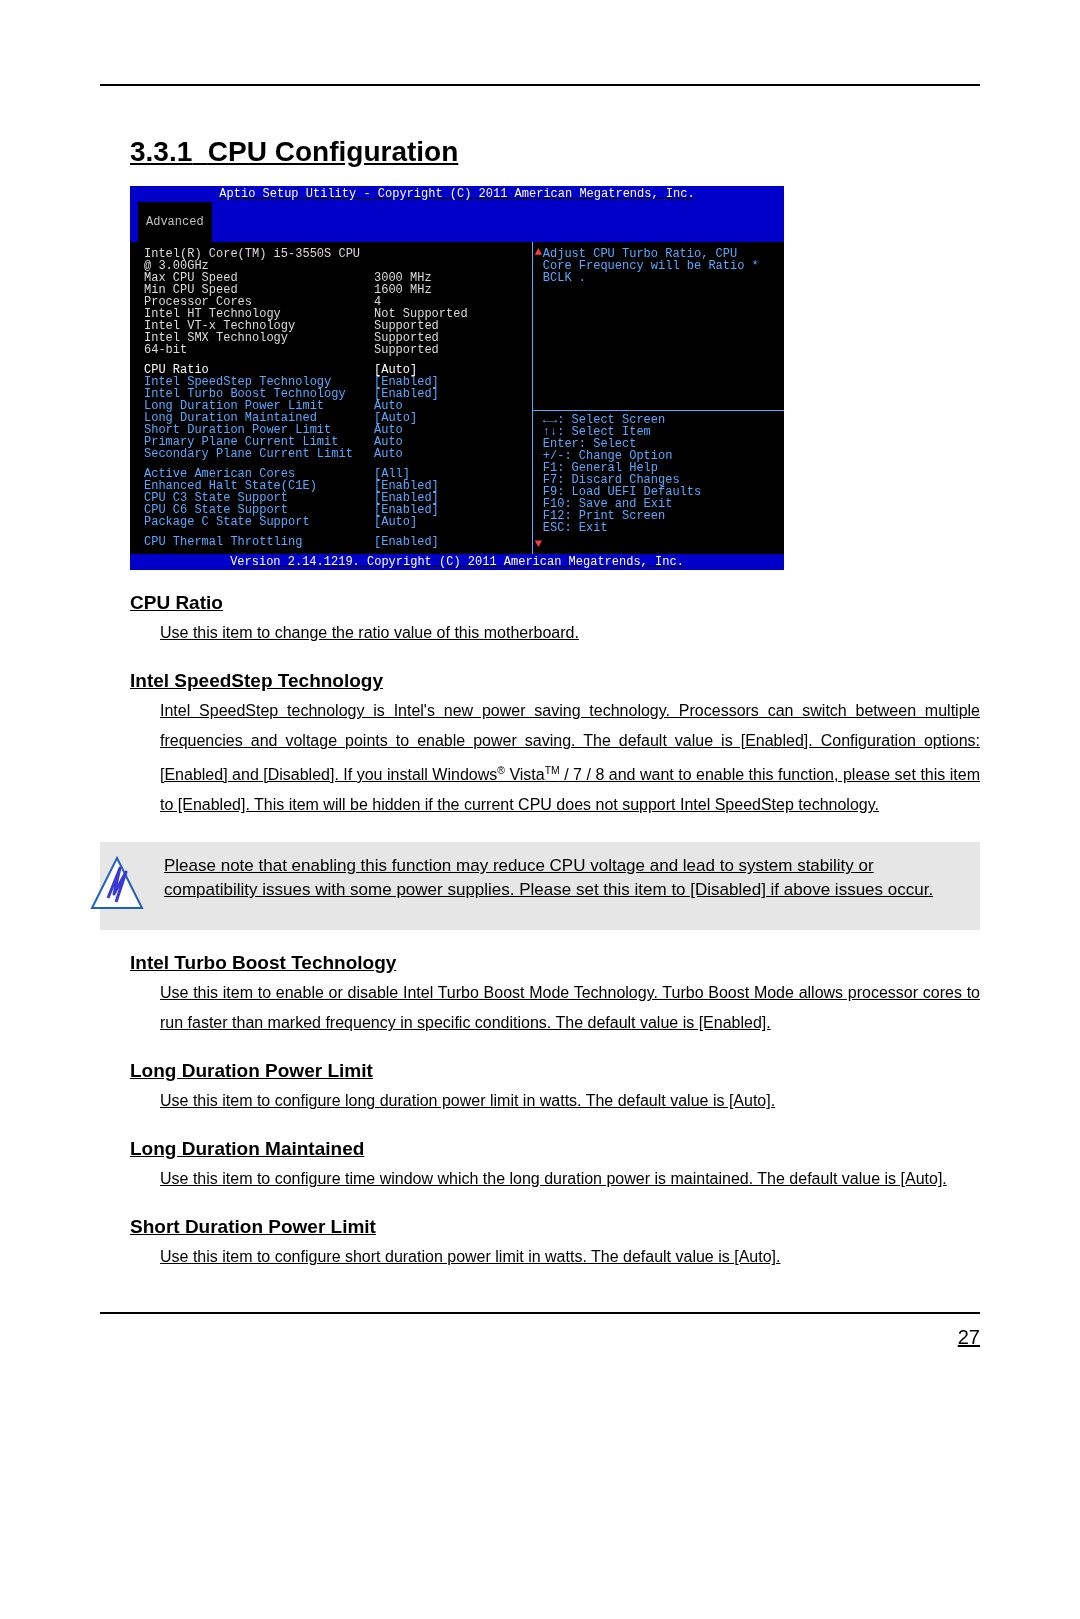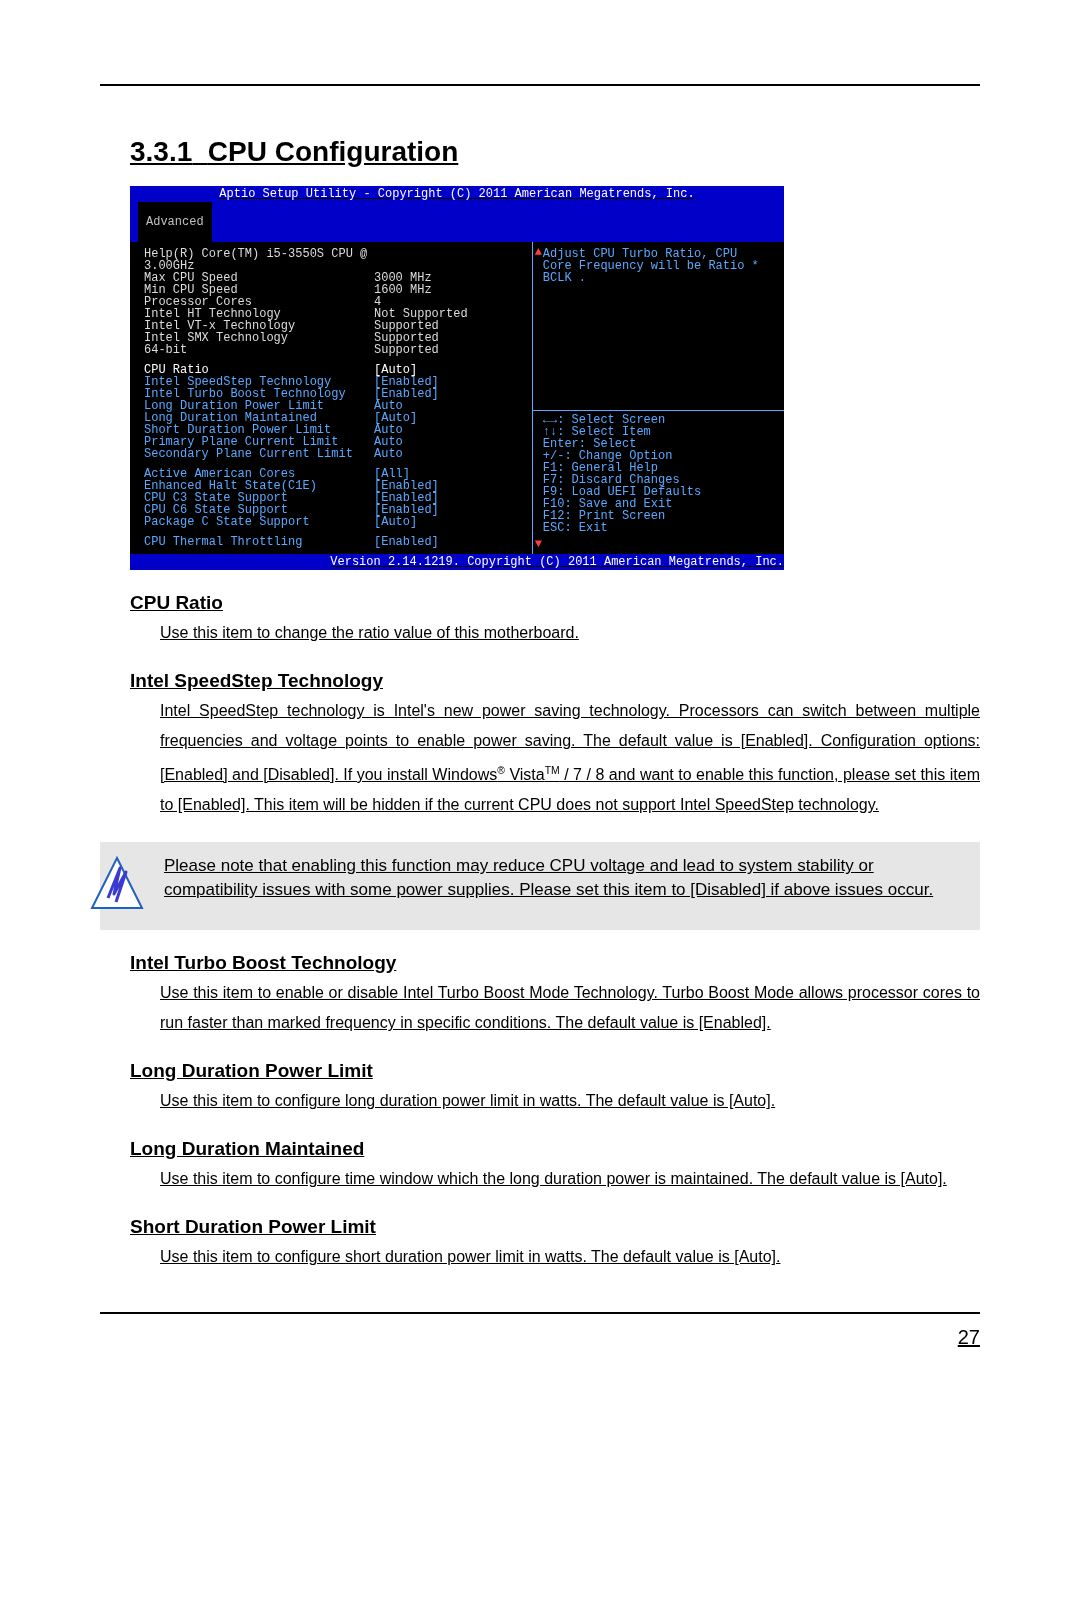--- a/index.html
+++ b/index.html
@@ -88,21 +88,21 @@
   }
   .bios .arrow-up { top: 4px; left: 2px; }
   .bios .arrow-down { bottom: 4px; left: 2px; }
   .bios .help-divider {
     border-top: 1px solid #5aa9ff;
     margin: 6px -6px 3px -10px;
   }
   .bios .footerbar {
     background: #0000c8;
     color: #fff;
-    text-align: right;
+    text-align: center;
     padding: 2px 0;
   }
 
   
   .item-title {
     font-weight: bold;
     font-size: 19px;
     margin: 22px 0 4px 30px;
   }
   .item-body {
@@ -148,21 +148,21 @@
 
   <div class="bios">
     <div class="titlebar">Aptio Setup Utility - Copyright (C) 2011 American Megatrends, Inc.</div>
     <div class="tabbar">
       <span class="tab">Advanced</span>
     </div>
     <div class="body">
       <div class="left">
         <div class="info">
           <div class="row">
-              <span class="k">Help(R) Core(TM) i5-3550S CPU @ 3.00GHz</span>
+              <span class="k">Intel(R) Core(TM) i5-3550S CPU @ 3.00GHz</span>
             </div>
           <div id="bios-info-rows">
               <div class="row">
                 <span class="k">Max CPU Speed</span>
                 <span class="v">3000 MHz</span>
               </div>
               <div class="row">
                 <span class="k">Min CPU Speed</span>
                 <span class="v">1600 MHz</span>
               </div>

